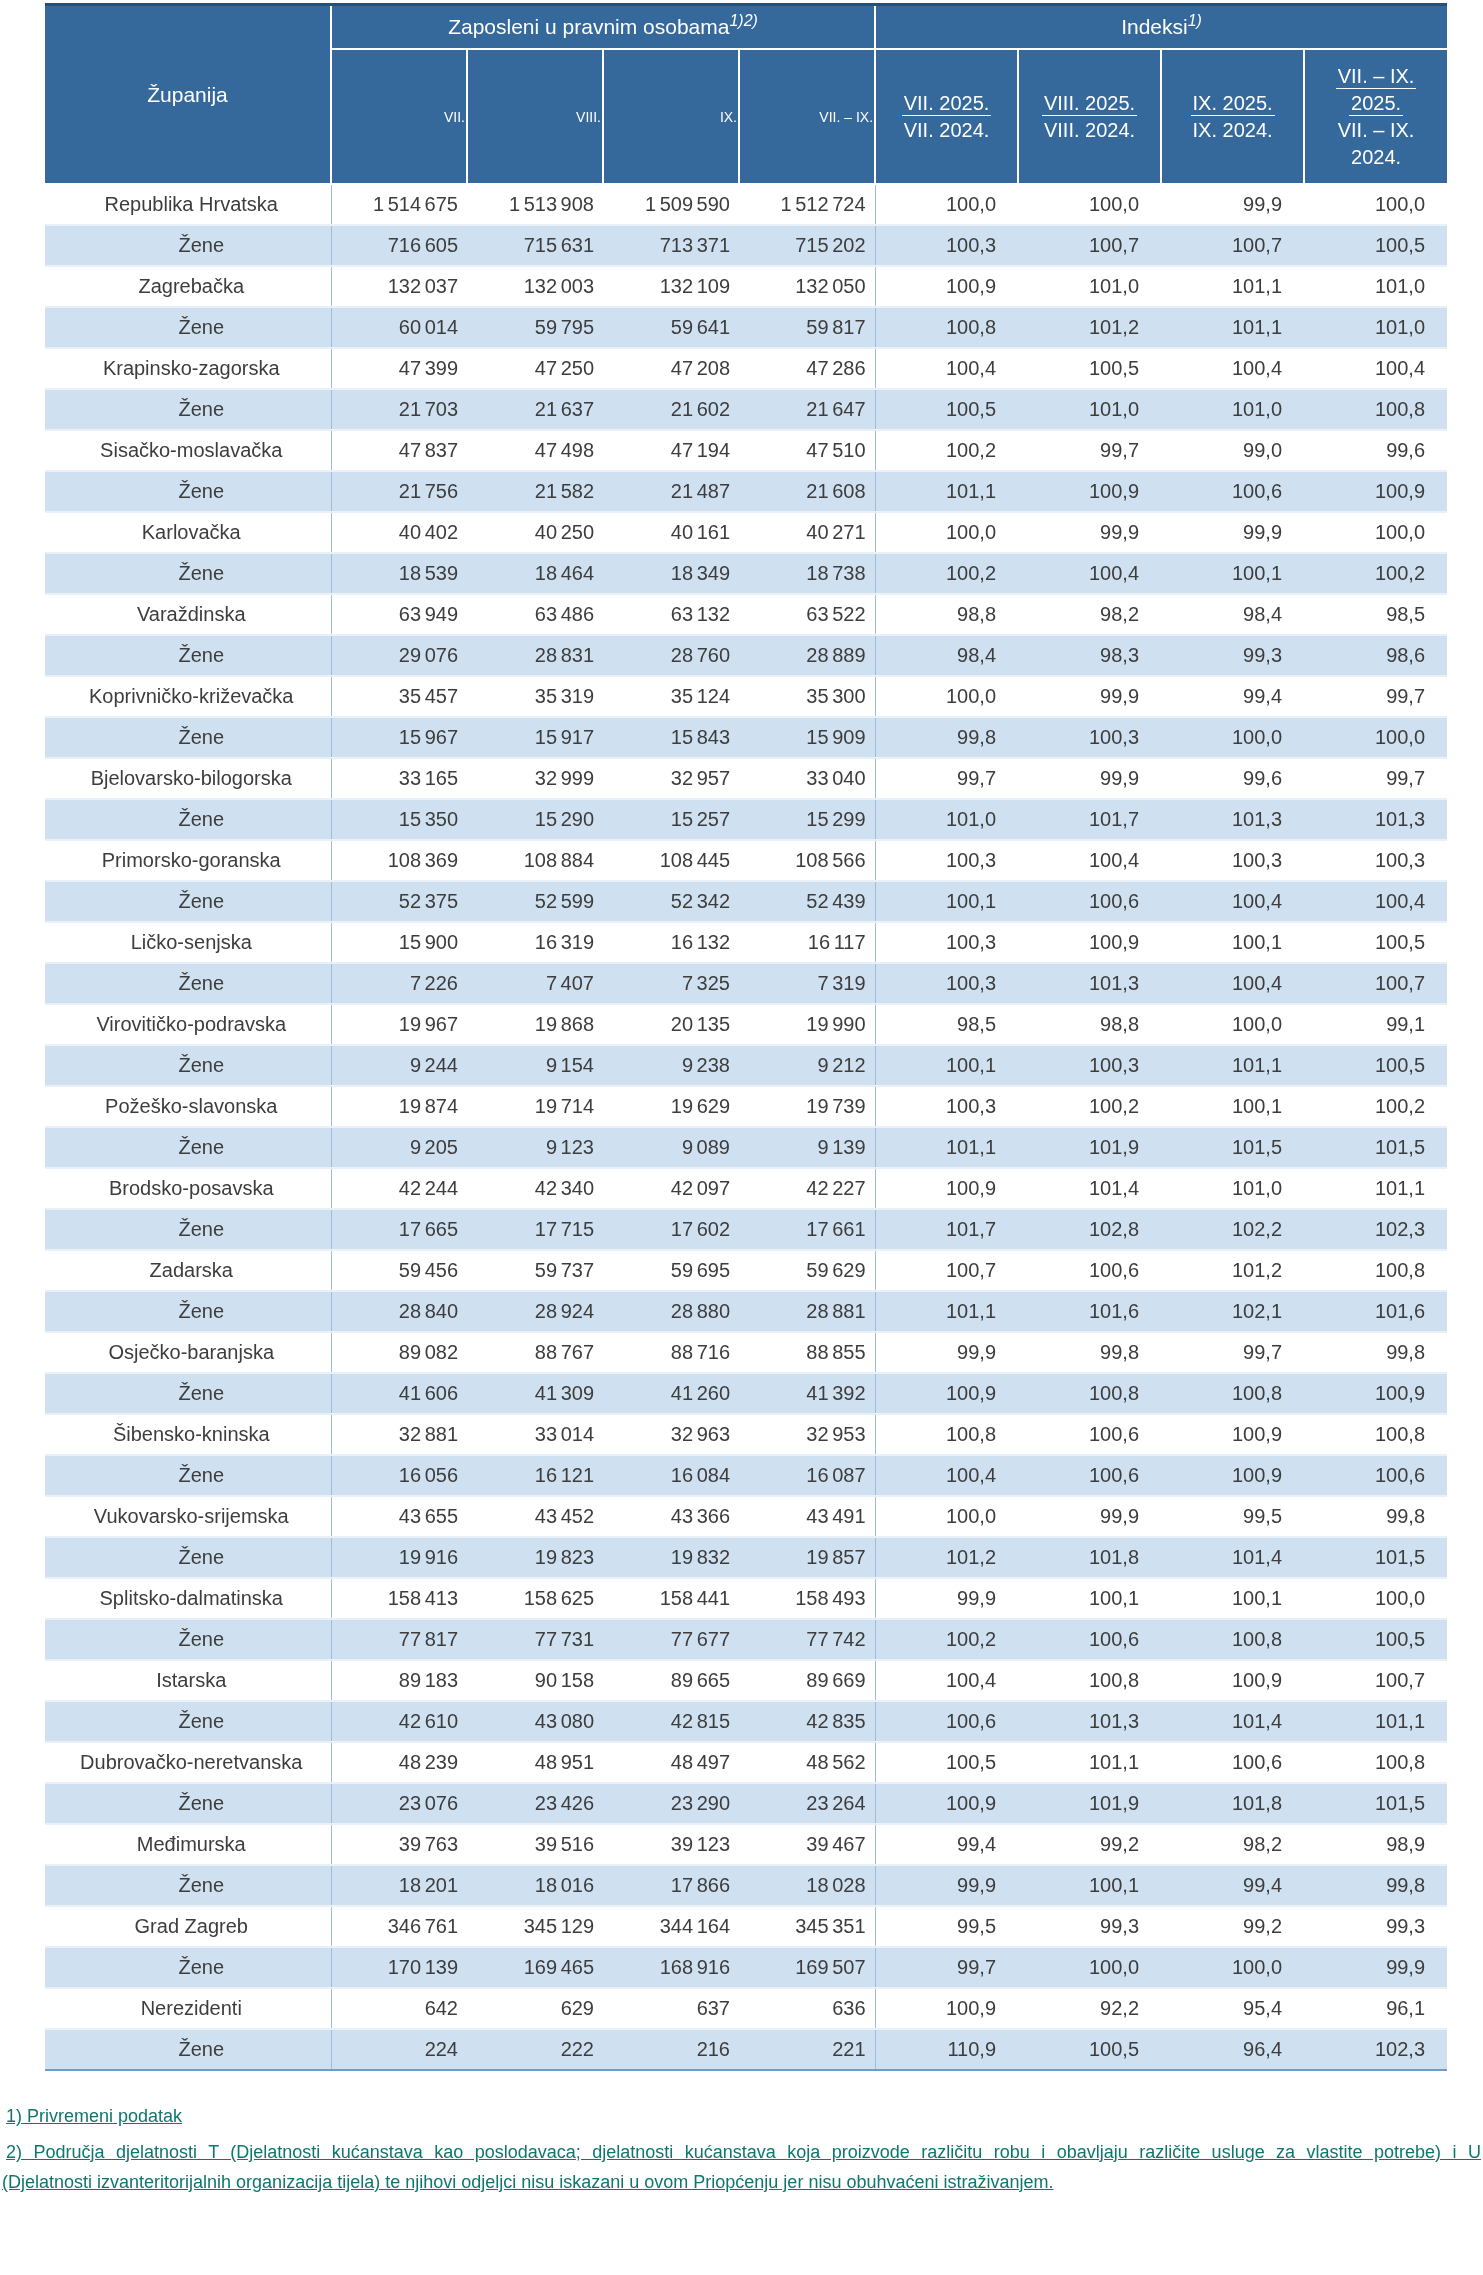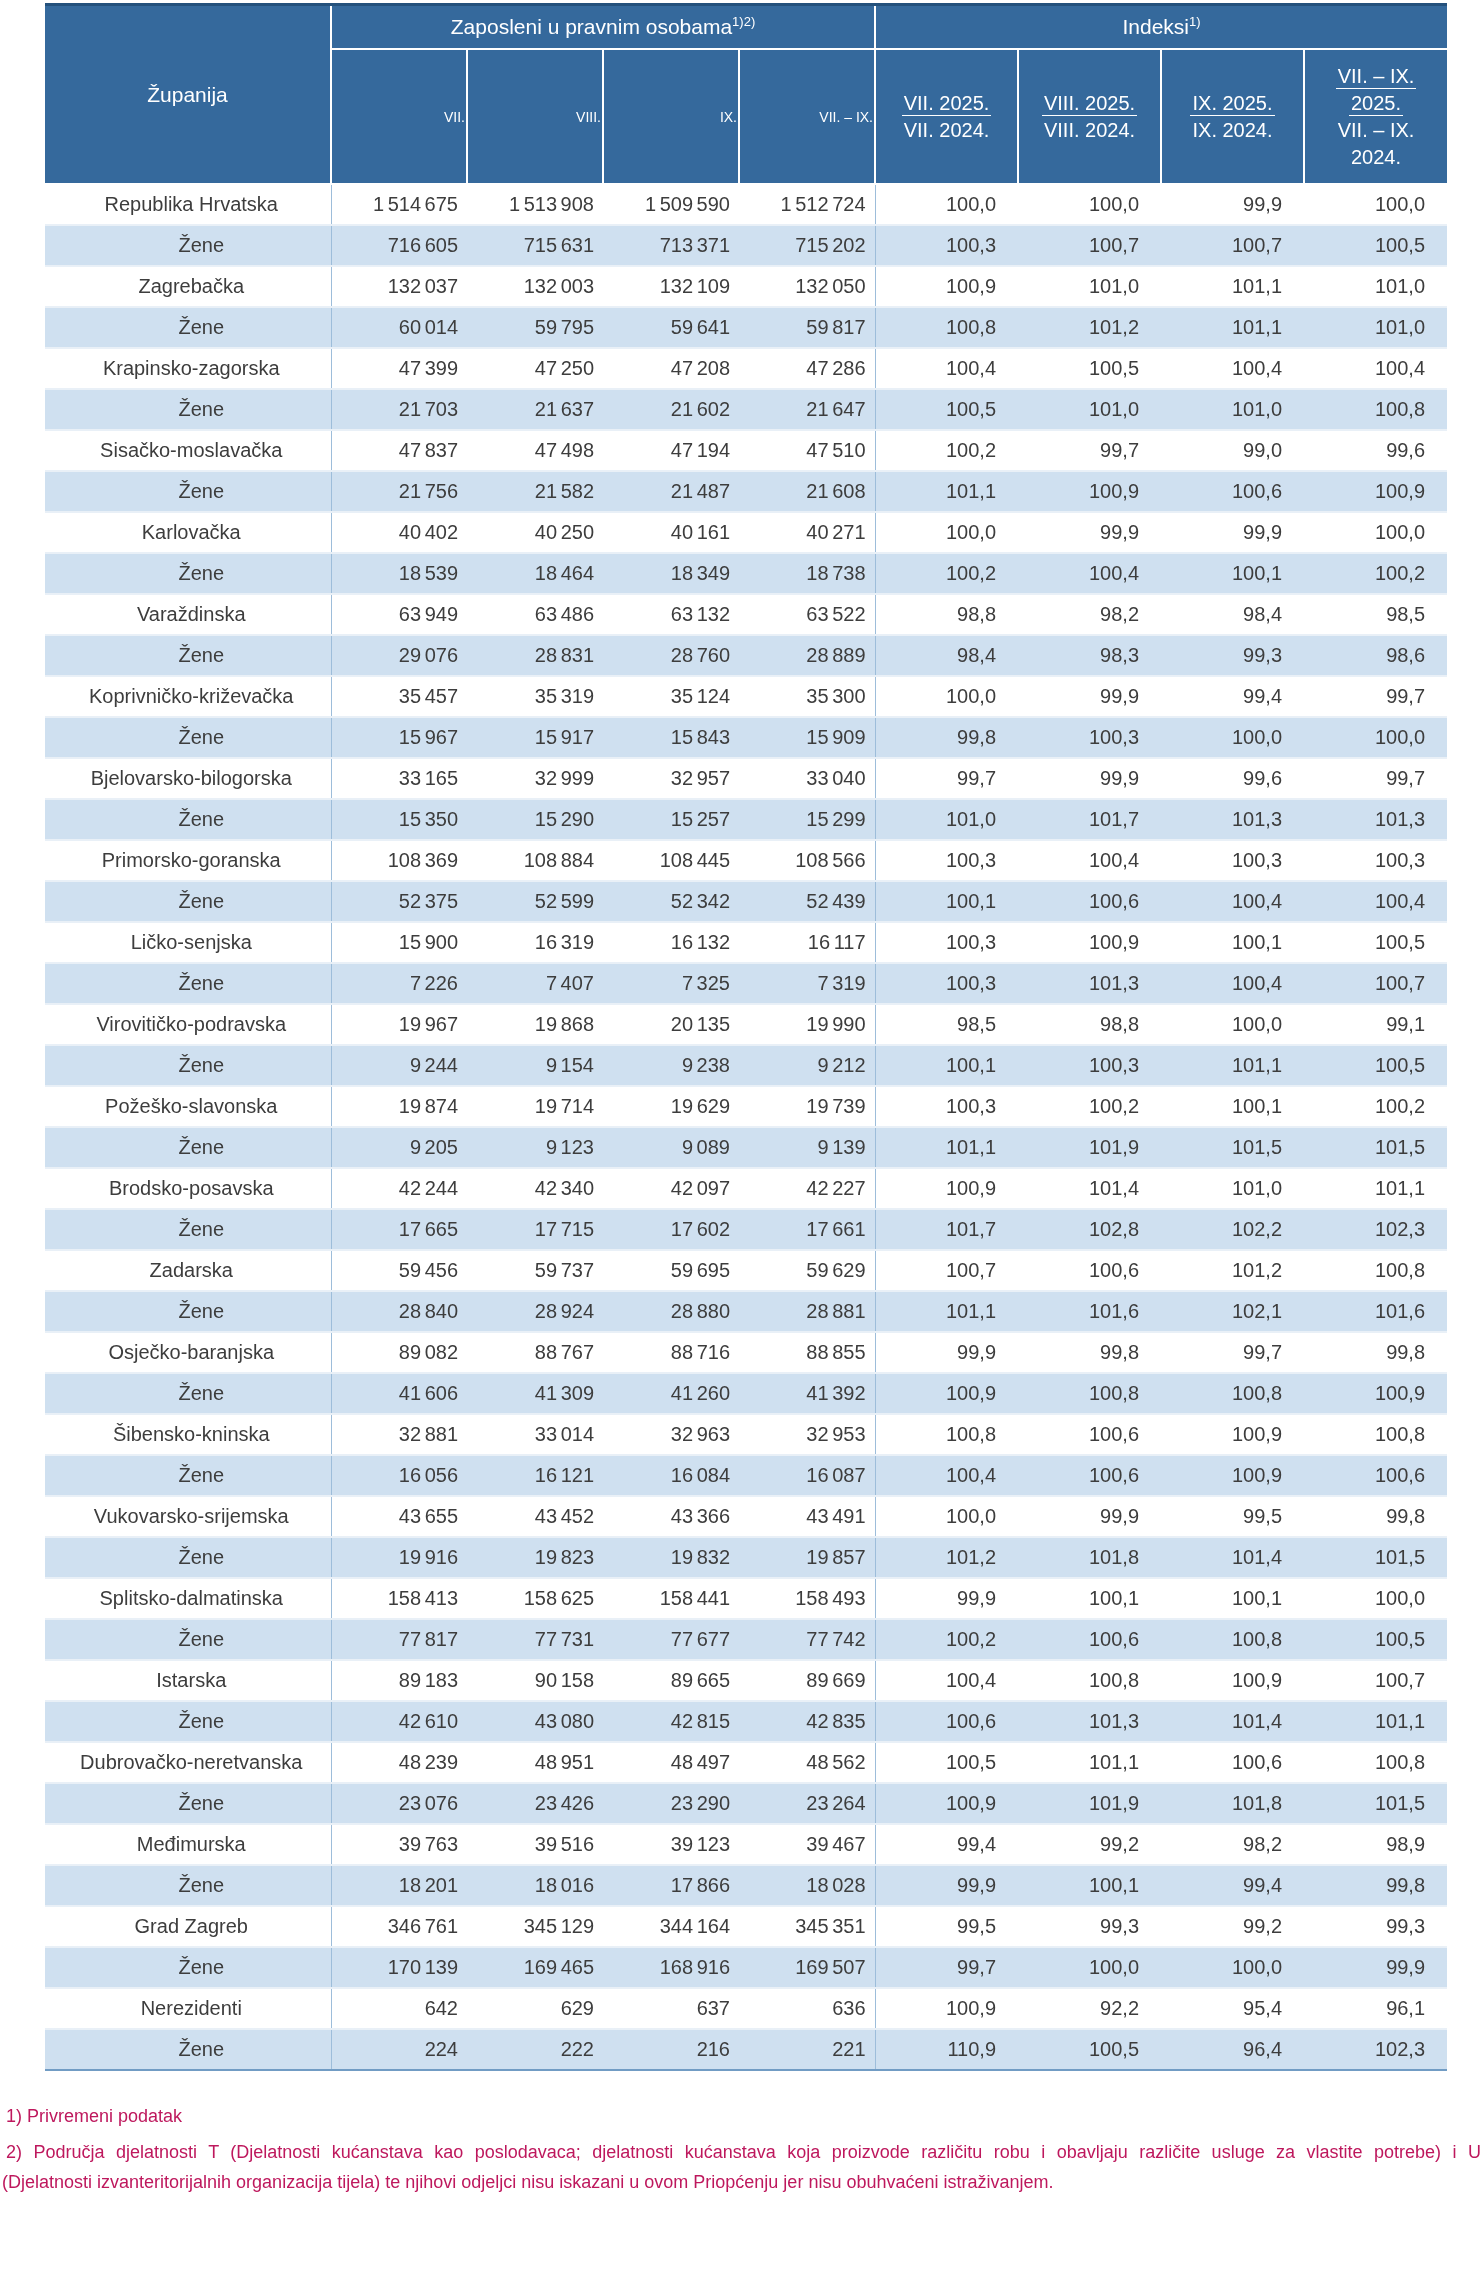--- a/index.html
+++ b/index.html
@@ -26,21 +26,21 @@
     font-weight: normal;
     border: 2px solid #ffffff;
     vertical-align: middle;
     text-align: center;
   }
   thead tr th:first-child { border-left: none; }
   thead tr th:last-child  { border-right: none; margin-top: 16px; }
   thead tr:first-child th { border-top: none; }
 
   th.group { height: 40px; font-size: 21px; }
-  th.group sup, th.corner sup { font-size: 13px; vertical-align: super; line-height: 0; }
+  th.group sup, th.corner sup { font-size: 16px; vertical-align: super; line-height: 0; font-style: italic; }
   th.corner { font-size: 21px; }
   th.subcol { height: 131px; font-size: 14px; text-align: right; }
   th.idx-th { height: 131px; font-size: 20px; line-height: 27px; padding: 0 4px; }
   .ln { display: block; }
   .u  { border-bottom: 1px solid #ffffff; padding: 0 2px 1px 2px; }
 
   
   tbody td {
     font-size: 20px;
     color: #3d3d3d;
@@ -56,22 +56,23 @@
   tbody td.lbl { border-right: 1px solid #9dbdda; text-align: center; }
   tbody td.c4  { border-right: 1px solid #9dbdda; }
   tbody td.emp { text-align: right; padding-right: 9px;  word-spacing: -2px; }
   tbody td.idx { text-align: right; padding-right: 22px; }
 
   
   .footnotes {
     margin: 30px 0 0 6px;
     width: 1475px;
     font-size: 18px;
-    color: #be185d;
+    color: #0f766e;
     line-height: 30px;
+    text-decoration: underline;
   }
   .fn-1 { margin-bottom: 6px; }
   .fn-2a { text-align: justify; text-align-last: justify; }
   .fn-2b { margin-left: -4px; }
 </style>
 </head>
 <body>
 
 <div class="page">
 

